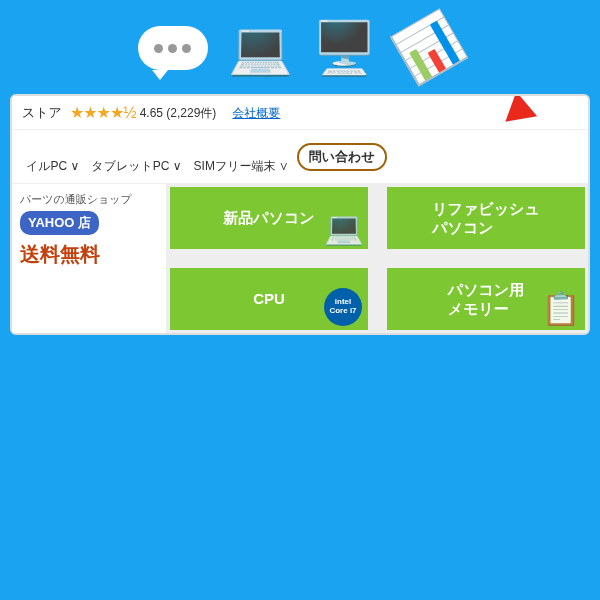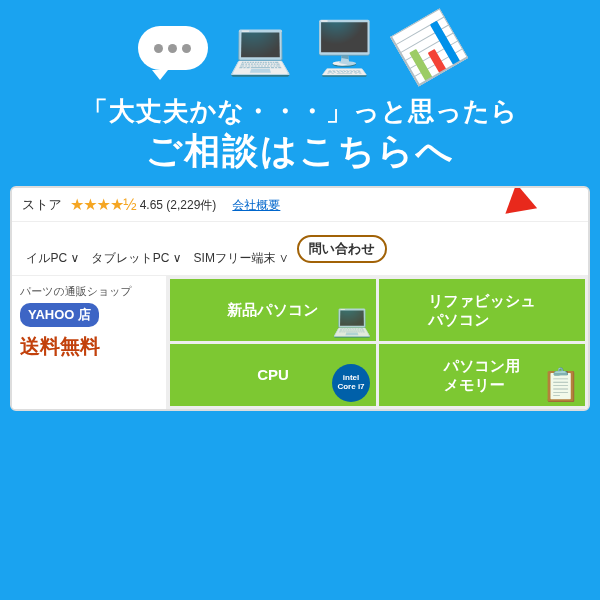--- a/index.html
+++ b/index.html
@@ -219,21 +219,21 @@
       font-size: 20px;
       font-weight: 900;
     }
 
     
     .right-grid {
       flex: 1;
       display: grid;
       grid-template-columns: 1fr 1fr;
       grid-template-rows: auto auto;
-      gap: 3px;
+      gap: 19px;
       padding: 3px;
       background: #eee;
     }
 
     .grid-cell {
       background: #7dc832;
       display: flex;
       align-items: center;
       justify-content: center;
       padding: 6px 8px;
@@ -310,24 +310,20 @@
         <div class="speech-dot"></div>
         <div class="speech-dot"></div>
         <div class="speech-dot"></div>
       </div>
     </div>
     <span class="laptop-icon">💻</span>
     <span class="tower-icon">🖥️</span>
     <span class="ram-icon">📊</span>
   </div>
 
-  <div class="headline-area">
-    <div class="headline-line1">「大丈夫かな・・・」っと思ったら</div>
-    <div class="headline-line2">ご相談はこちらへ</div>
-  </div>
 
   <div class="screenshot-box">
 
     <div class="store-row">
       <span class="store-label">ストア</span>
       <span class="stars">★★★★½</span>
       <span class="rating-text">4.65 (2,229件)</span>
       <span class="company-link">会社概要</span>
       <div class="arrow-right">
         <div class="red-arrow"></div>

